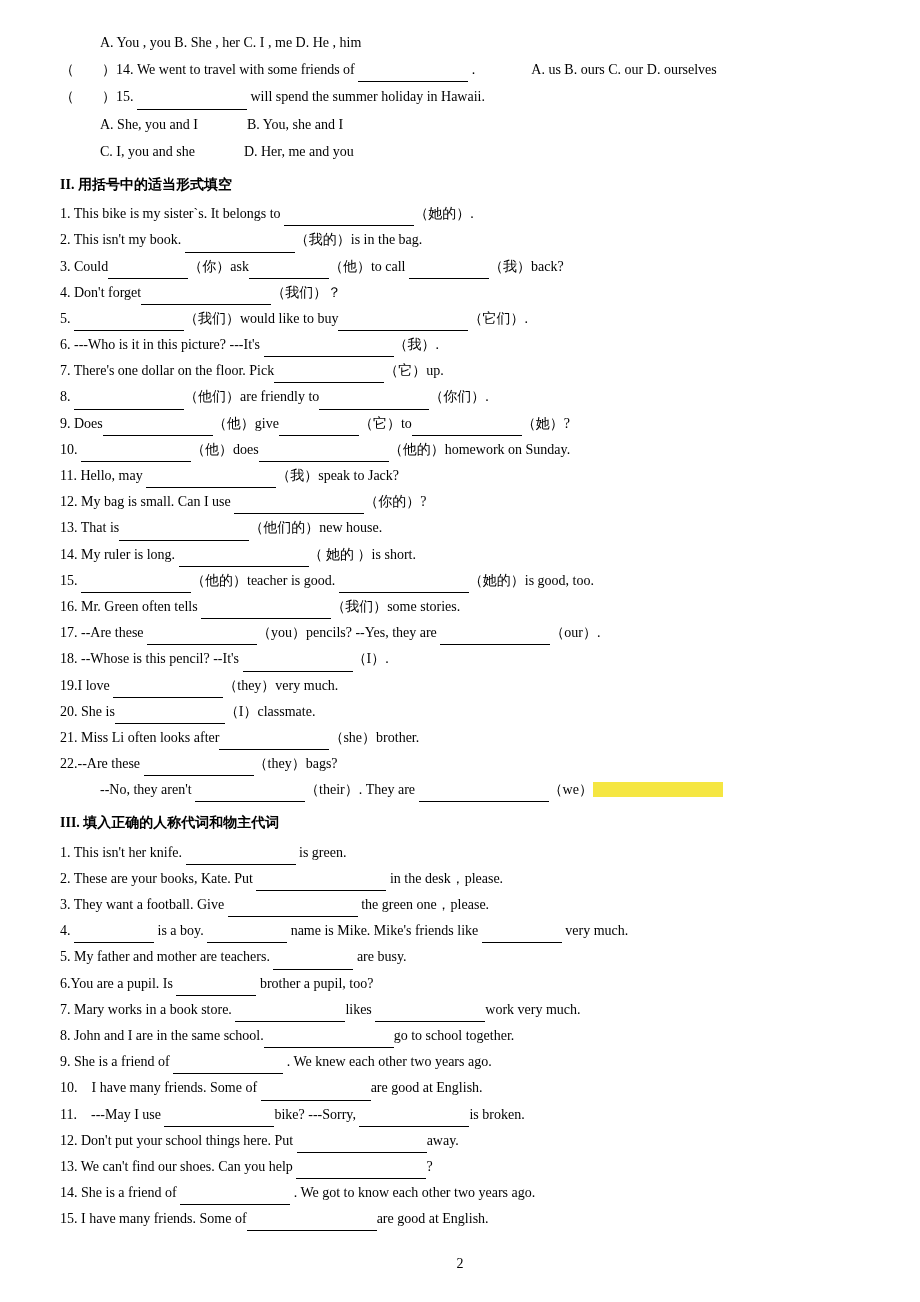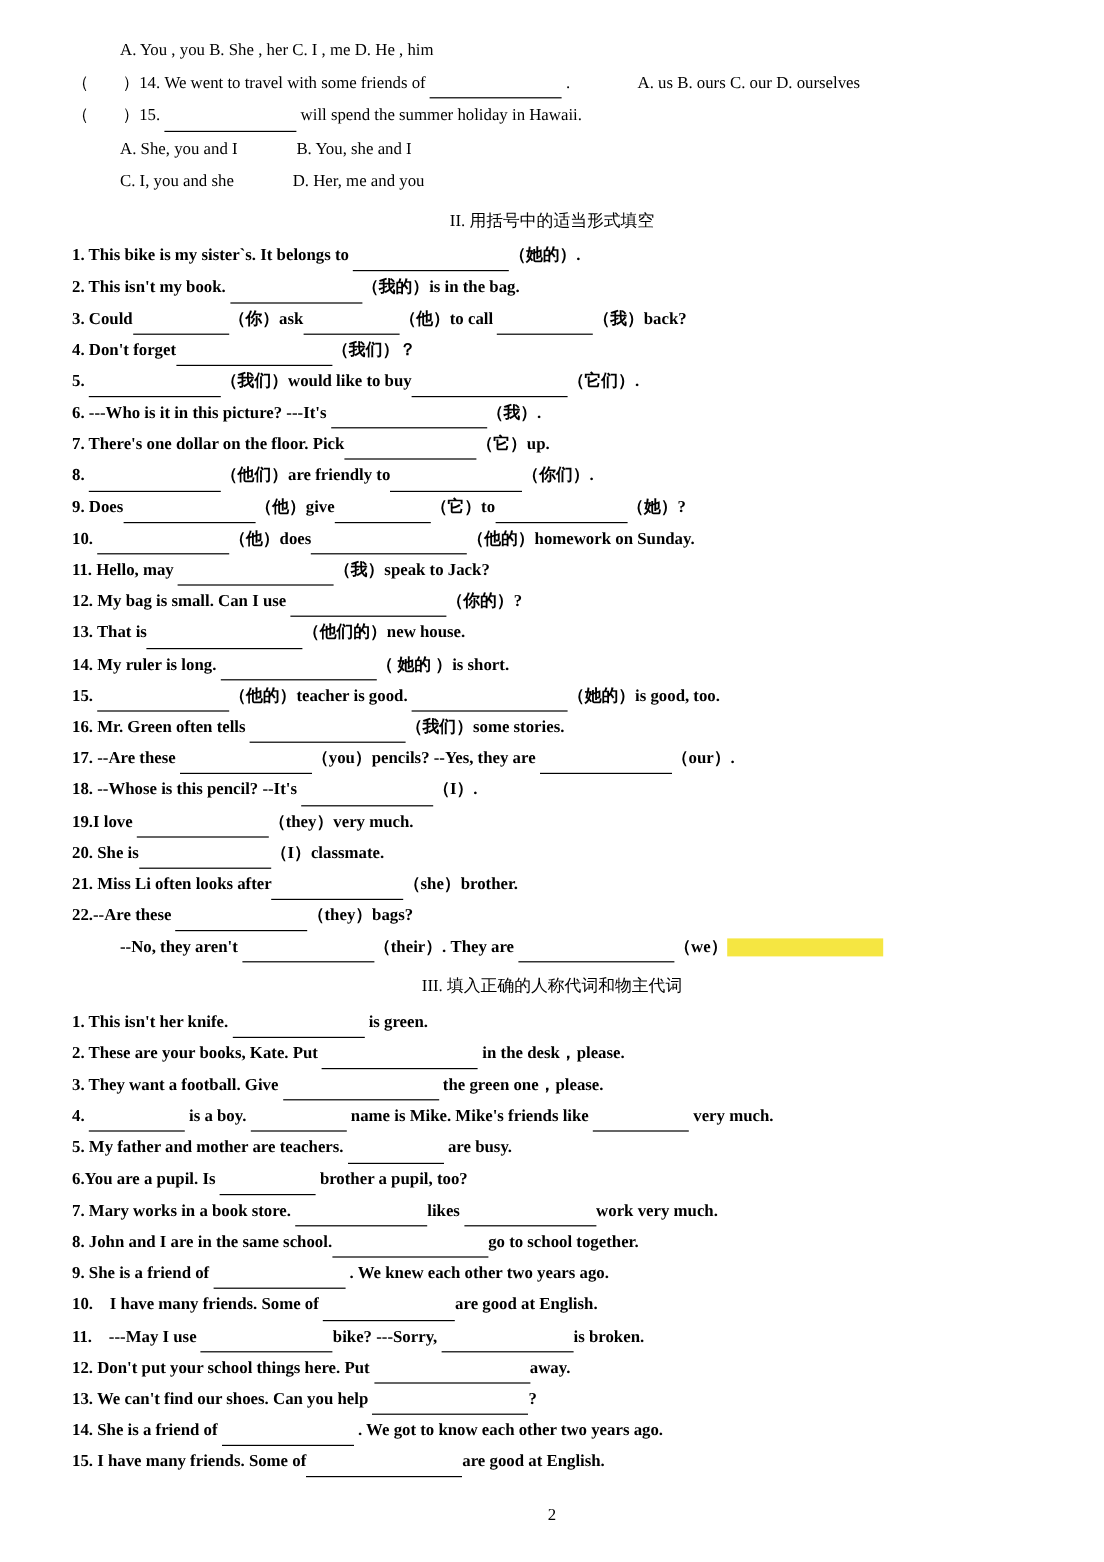--- a/index.html
+++ b/index.html
@@ -11,24 +11,23 @@
       background: #fff;
       font-family: "SimSun", "宋体", serif;
       font-size: 14px;
       color: #000;
       width: 920px;
       min-height: 1302px;
       padding: 30px 60px 40px 60px;
       line-height: 1.8;
     }
     .section-header {
-      font-weight: normal;
+      font-weight: bold;
       margin-top: 8px;
       margin-bottom: 4px;
-      text-align: center;
     }
     .indent {
       margin-left: 40px;
     }
     .indent2 {
       margin-left: 40px;
     }
     .line {
       margin-bottom: 2px;
     }
@@ -49,21 +48,20 @@
       background-color: #f5e642;
       padding: 0 2px;
     }
     .page-num {
       text-align: center;
       margin-top: 20px;
       font-size: 14px;
     }
     .question-block {
       margin-bottom: 1px;
-      font-weight: bold;
     }
   </style>
 </head>
 <body>
 
 <div class="line indent2">
   <span>A. You , you    B. She , her    C. I , me       D. He , him</span>
 </div>
 
 <div class="line">

